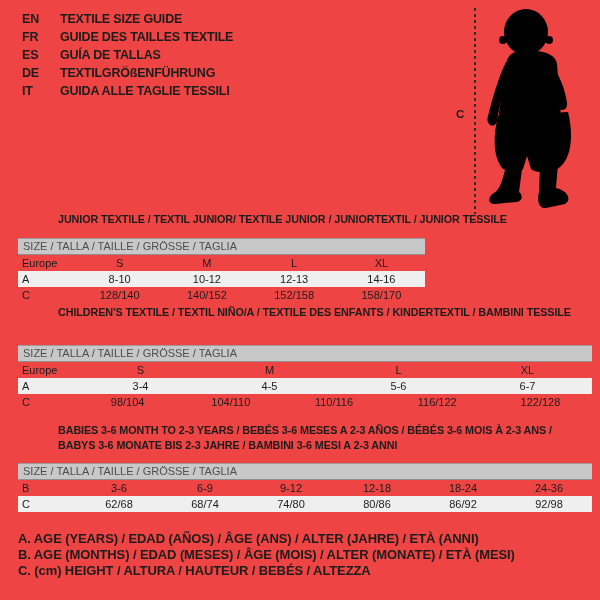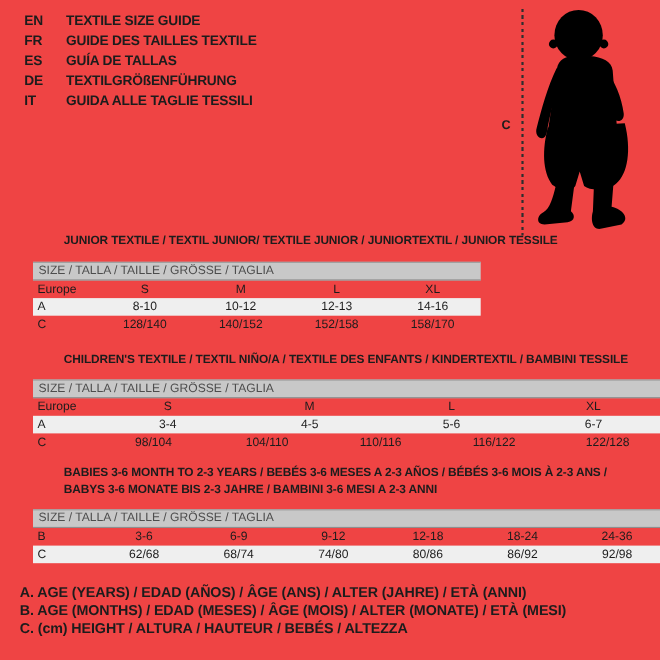--- a/index.html
+++ b/index.html
@@ -14,21 +14,21 @@
   
   .fig-line{position:absolute;left:474px;top:8px;width:2px;height:206px;
             background:repeating-linear-gradient(to bottom,#2e2e2e 0 3px,transparent 3px 6px);}
   .fig-label{position:absolute;left:456px;top:108px;font-weight:bold;font-size:11.5px;}
   .fig-svg{position:absolute;left:480px;top:6px;}
 
   
   .sec-title{position:absolute;left:18px;font-weight:bold;font-size:10.8px;letter-spacing:-0.1px;line-height:15px;white-space:nowrap;margin-left:40px;}
 
   
-  .tbl{position:absolute;left:30px;font-size:11px;}
+  .tbl{position:absolute;left:18px;font-size:11px;}
   .size-bar{height:17px;line-height:15px;background:#c8c8c8;color:#4d4d4d;padding-left:5px;
             border-top:1px solid #9c9c9c;border-bottom:1px solid #8e8e8e;box-sizing:border-box;font-size:11px;}
   .trow{display:flex;height:16px;line-height:16px;}
   .trow.alt{background:#efefef;}
   .tlabel{width:58px;padding-left:4px;box-sizing:border-box;}
   .tcell{flex:1;text-align:center;}
   .w1{width:407px;} .w2{width:574px;}
 
   
   .notes{position:absolute;left:18px;top:531px;font-weight:bold;font-size:13px;line-height:16px;letter-spacing:-0.1px;}
@@ -96,21 +96,21 @@
     </div>
     <div class="trow">
       <span class="tlabel">C</span>
       <span class="tcell">128/140</span>
       <span class="tcell">140/152</span>
       <span class="tcell">152/158</span>
       <span class="tcell">158/170</span>
     </div>
   </div>
 
-  <div class="sec-title" style="top:320px">CHILDREN'S TEXTILE / TEXTIL NIÑO/A / TEXTILE DES ENFANTS / KINDERTEXTIL / BAMBINI TESSILE</div>
+  <div class="sec-title" style="top:305px">CHILDREN'S TEXTILE / TEXTIL NIÑO/A / TEXTILE DES ENFANTS / KINDERTEXTIL / BAMBINI TESSILE</div>
   <div class="tbl w2" style="top:345px">
     <div class="size-bar">SIZE / TALLA / TAILLE / GRÖSSE / TAGLIA</div>
     <div class="trow">
       <span class="tlabel">Europe</span>
       <span class="tcell">S</span>
       <span class="tcell">M</span>
       <span class="tcell">L</span>
       <span class="tcell">XL</span>
     </div>
     <div class="trow alt">

